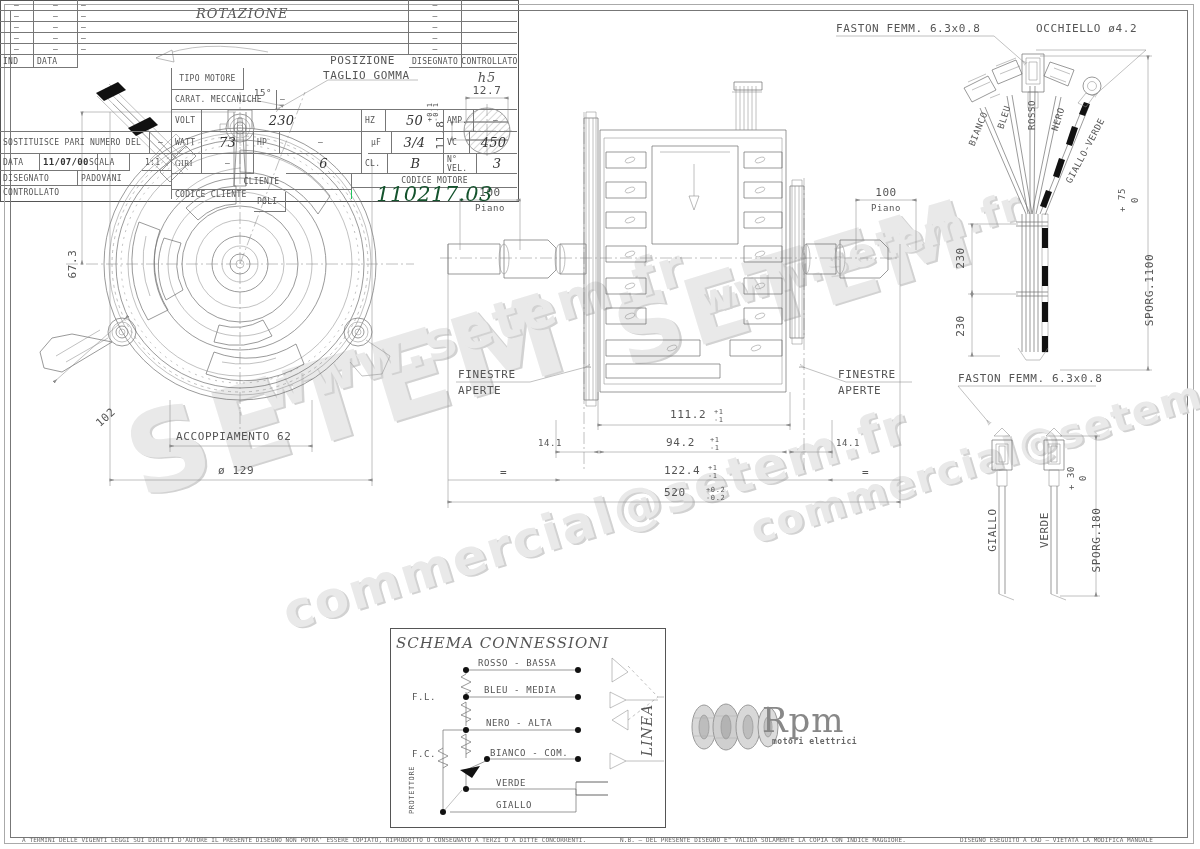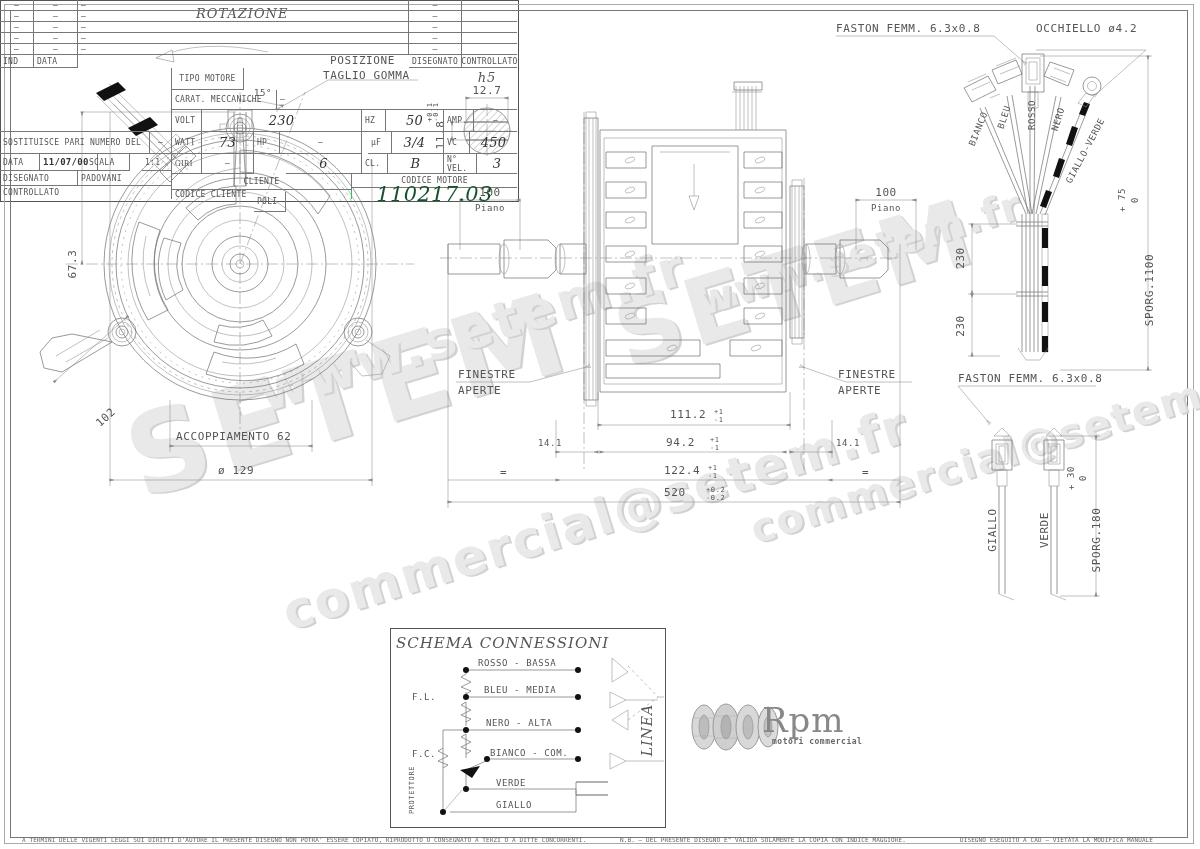--- a/index.html
+++ b/index.html
@@ -694,19 +694,19 @@
       <ellipse cx="84" cy="27" rx="4" ry="10" fill="#c2c2c2" stroke="#999" stroke-width=".8"></ellipse>
       <g stroke="#aaa" stroke-width=".5">
         <line x1="10" y1="18" x2="30" y2="18"></line>
           <line x1="10" y1="36" x2="30" y2="36"></line>
         <line x1="32" y1="16" x2="54" y2="16"></line>
           <line x1="32" y1="38" x2="54" y2="38"></line>
       </g>
     </g>
   </svg>
   <div id="rpm-word">Rpm</div>
-  <div id="rpm-sub">motori commercial</div>
+  <div id="rpm-sub">motori elettrici</div>
 
   <div class="foot" style="left:22px;top:836px;">A TERMINI DELLE VIGENTI LEGGI SUI DIRITTI D'AUTORE IL PRESENTE DISEGNO NON POTRA' ESSERE COPIATO, RIPRODOTTO O CONSEGNATO A TERZI O A DITTE CONCORRENTI.</div>
   <div class="foot" style="left:620px;top:836px;">N.B. – DEL PRESENTE DISEGNO E" VALIDA SOLAMENTE LA COPIA CON INDICE MAGGIORE.</div>
   <div class="foot" style="left:960px;top:836px;">DISEGNO ESEGUITO A CAD – VIETATA LA MODIFICA MANUALE</div>
 
 </div>
 
 </body></html>

